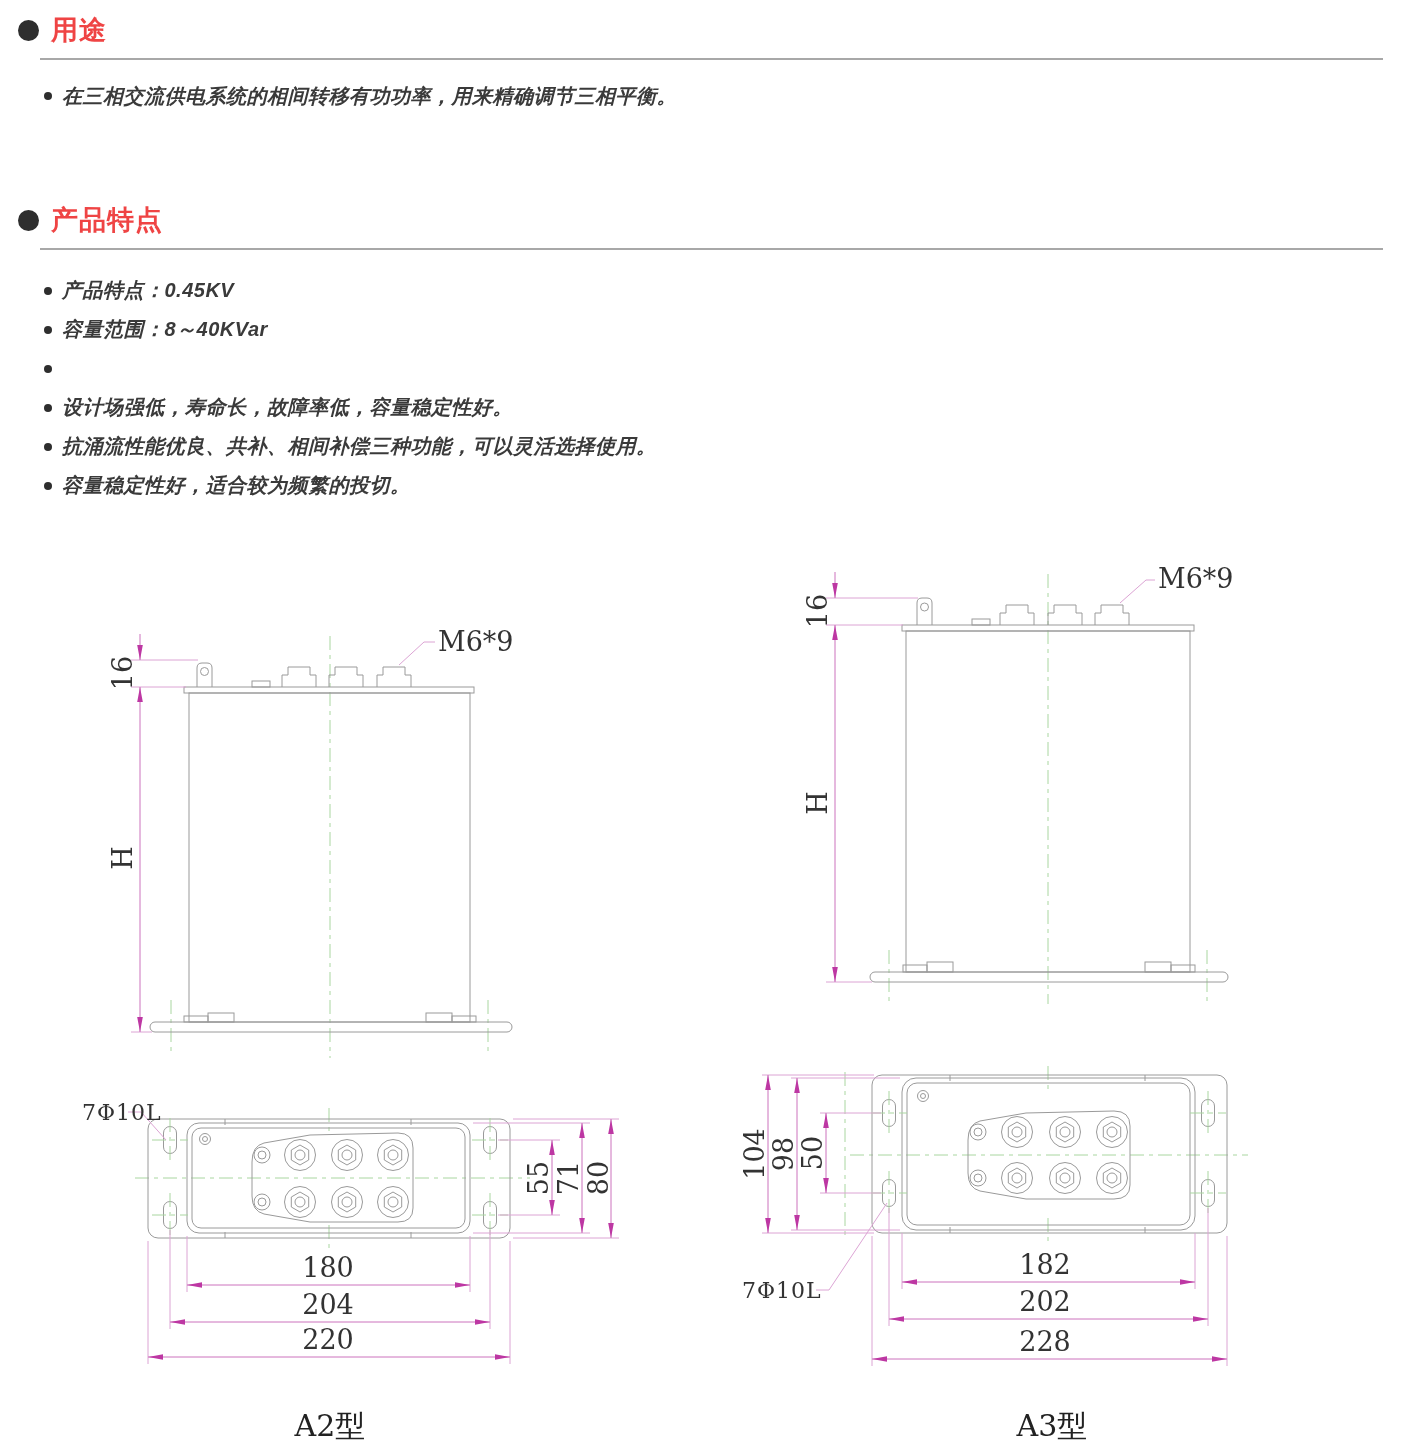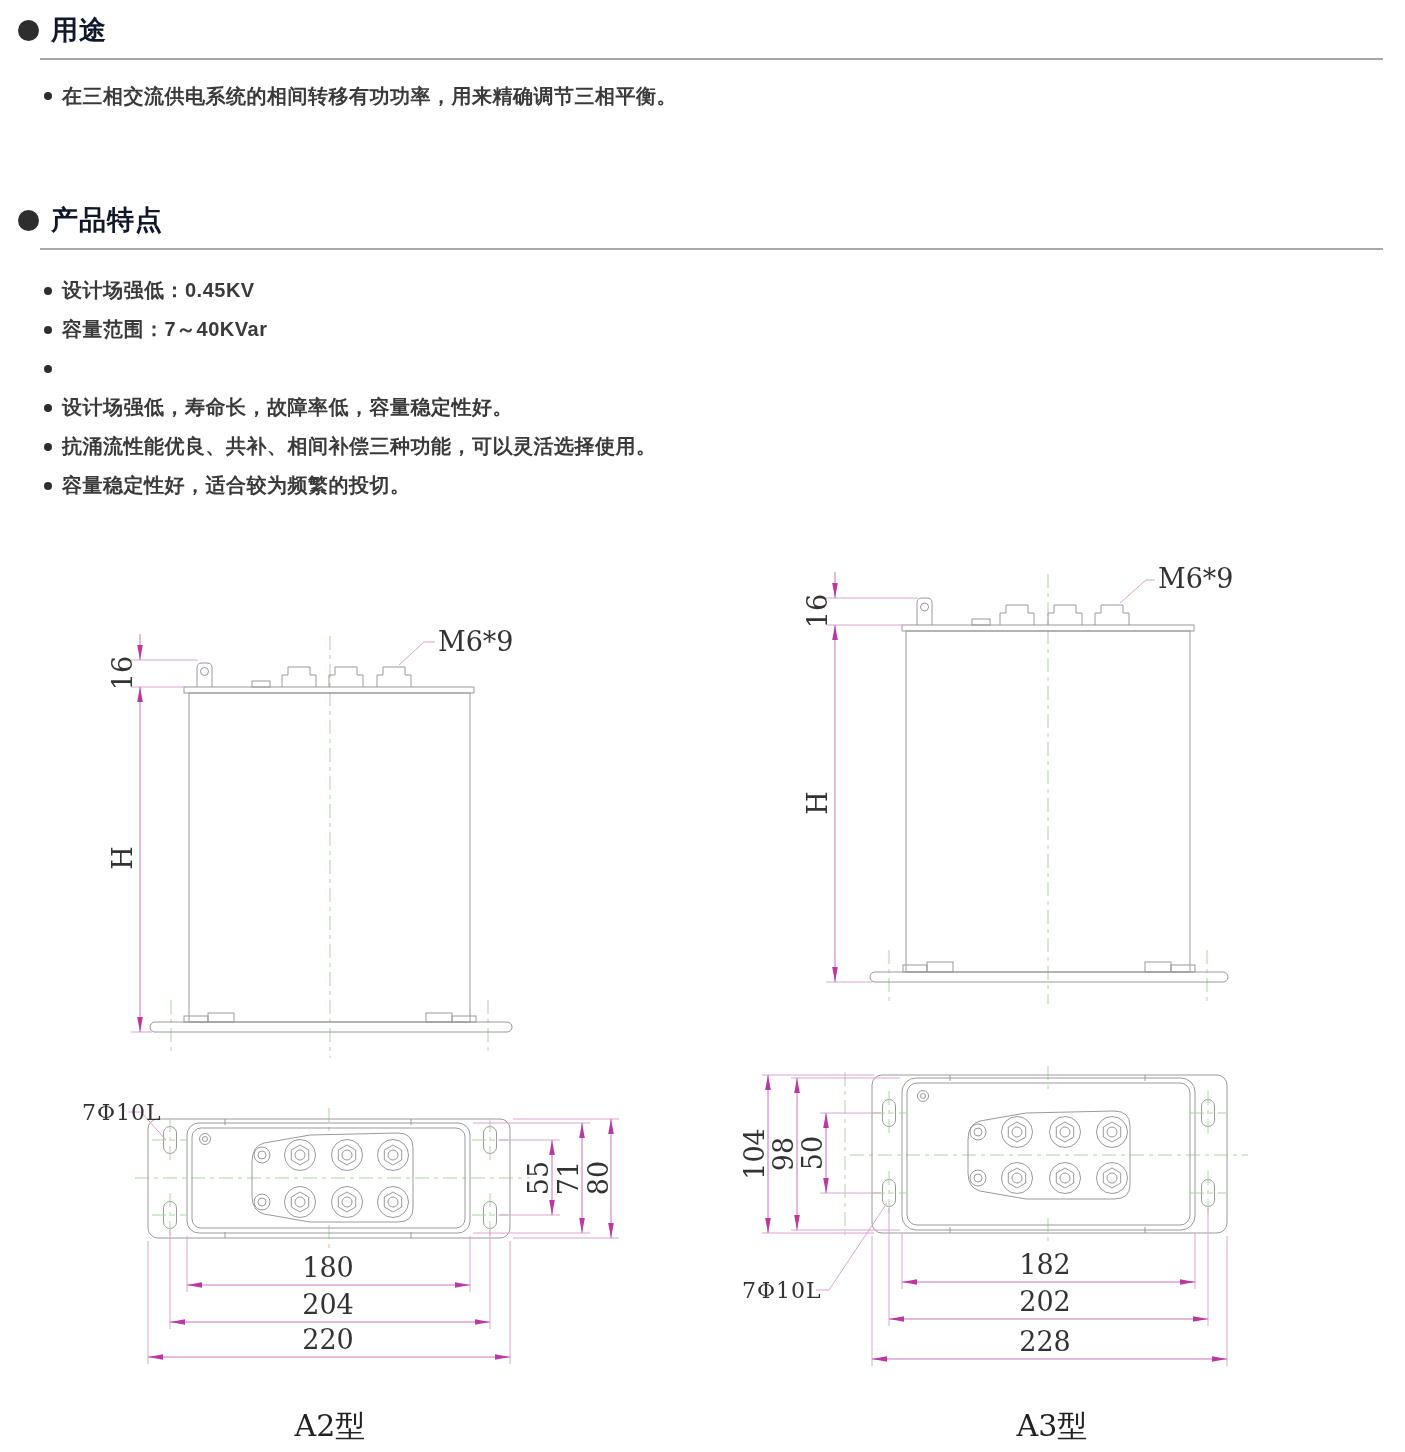--- a/index.html
+++ b/index.html
@@ -3,23 +3,23 @@
 <meta charset="utf-8">
 <style>
   html,body{margin:0;padding:0;background:#ffffff;}
   .page{
     position:relative;width:1405px;height:1452px;background:#ffffff;
     font-family:"Liberation Sans", sans-serif;color:#3a3a3a;overflow:hidden;
   }
   .sec{position:absolute;left:0;width:1405px;}
   .sec-header{display:flex;align-items:center;padding-left:18px;}
   .sec-bullet{width:21px;height:21px;border-radius:50%;background:#2e2e2e;flex:0 0 auto;}
-  .sec-title{font-size:27px;font-weight:700;color:#0f172a;margin:0 0 0 12px;letter-spacing:1px;}
+  .sec-title{font-size:27px;font-weight:700;color:#ef4444;margin:0 0 0 12px;letter-spacing:1px;}
   .sec-rule{height:0;border-top:2px solid #a8a8a8;margin:10px 22px 0 40px;}
-  ul.bullets{list-style:none;margin:0;padding:0 0 0 44px;position:absolute;left:0;}
+  ul.bullets{list-style:none;margin:0;padding:0 0 0 44px;position:absolute;left:0;font-style:italic;}
   ul.bullets li{display:flex;align-items:center;white-space:nowrap;}
   ul.bullets .dot{width:8px;height:8px;border-radius:50%;background:#2e2e2e;margin-right:10px;flex:0 0 auto;}
   ul.bullets .li-text{font-size:20px;font-weight:600;color:#3a3a3a;letter-spacing:0.5px;}
   #usage-list li{height:38px;}
   #feature-list li{height:39px;}
   svg.drawings{position:absolute;left:0;top:540px;width:1405px;height:912px;}
   
   .ol{stroke:#9a9a9a;stroke-width:1;fill:none;}
   .cl{stroke:#a9d6a0;stroke-width:1;fill:none;stroke-dasharray:14 5 4 5;}
   .xl{stroke:#dca4d4;stroke-width:1;fill:none;}
@@ -51,25 +51,25 @@
   <section class="sec" style="top:202px;">
     <div class="sec-header">
       <span class="sec-bullet"></span>
       <h2 class="sec-title">产品特点</h2>
     </div>
     <div class="sec-rule"></div>
   </section>
   <ul class="bullets" id="feature-list" style="top:271px;">
     <li>
         <span class="dot"></span>
-        <span class="li-text">设计场强低：0.45KV</span>
-      </li>
-    <li>
-        <span class="dot"></span>
-        <span class="li-text">容量范围：7～40KVar</span>
+        <span class="li-text">产品特点：0.45KV</span>
+      </li>
+    <li>
+        <span class="dot"></span>
+        <span class="li-text">容量范围：8～40KVar</span>
       </li>
     <li>
         <span class="dot"></span>
       </li>
     <li>
         <span class="dot"></span>
         <span class="li-text">设计场强低，寿命长，故障率低，容量稳定性好。</span>
       </li>
     <li>
         <span class="dot"></span>

